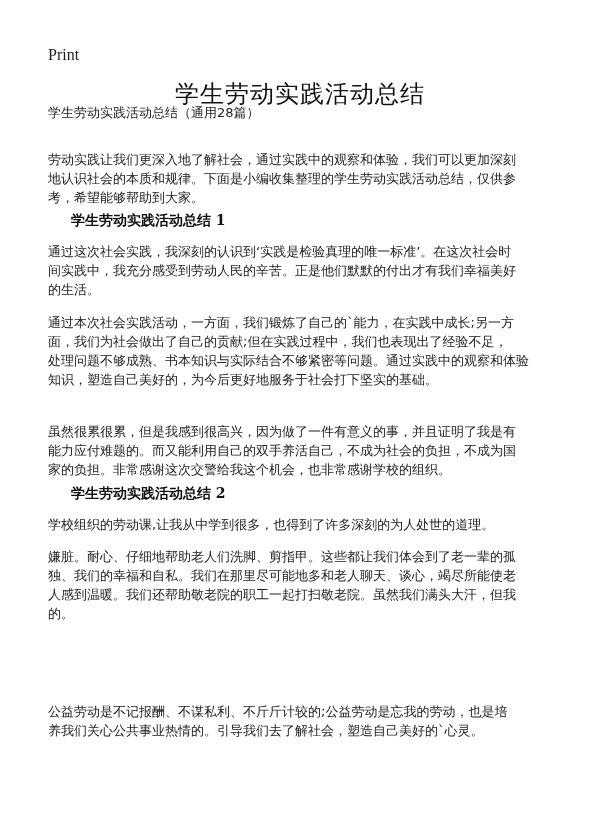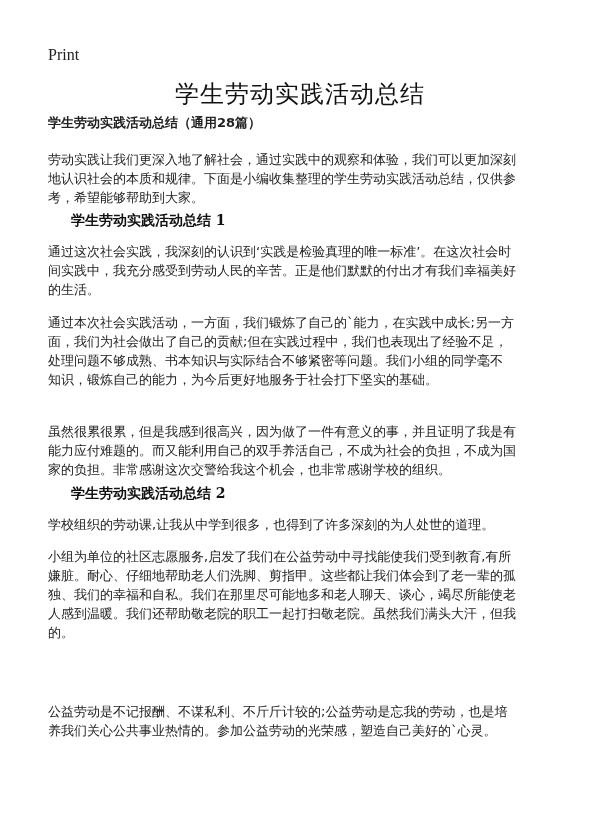--- a/index.html
+++ b/index.html
@@ -2,21 +2,21 @@
 <html><head>
 <meta charset="utf-8">
 <style>
   html, body { margin:0; padding:0; background:#ffffff; }
   body { width:600px; height:828px; position:relative; overflow:hidden;
          font-family:"DejaVu Sans", sans-serif; color:#111; }
   .print { position:absolute; left:48px; top:46px; font-family:"Liberation Serif", serif;
            font-size:16px; color:#222; }
   .title { position:absolute; left:0; width:600px; top:78px; text-align:center;
            font-size:24px; color:#111; letter-spacing:1px; }
-  .subtitle { position:absolute; left:48px; top:114px; font-size:13px; color:#222;font-weight:bold; }
+  .subtitle { position:absolute; left:48px; top:104px; font-size:13px; color:#222; }
   .block { position:absolute; left:48px; width:520px; font-size:13px; line-height:19px; color:#222; }
   .block .ln { display:block; white-space:nowrap; }
   .heading { position:absolute; left:48px; font-size:14px; font-weight:bold; color:#111;
              font-family:"DejaVu Serif", serif;margin-left:23px; }
 </style>
 </head>
 <body>
 
 <div class="print">Print</div>
 <div class="title">学生劳动实践活动总结</div>
@@ -32,40 +32,39 @@
 
 <div class="block" style="top:242px">
   <span class="ln">通过这次社会实践，我深刻的认识到‘实践是检验真理的唯一标准’。在这次社会时</span>
   <span class="ln">间实践中，我充分感受到劳动人民的辛苦。正是他们默默的付出才有我们幸福美好</span>
   <span class="ln">的生活。</span>
 </div>
 
 <div class="block" style="top:313px">
   <span class="ln">通过本次社会实践活动，一方面，我们锻炼了自己的`能力，在实践中成长;另一方</span>
   <span class="ln">面，我们为社会做出了自己的贡献;但在实践过程中，我们也表现出了经验不足，</span>
-  <span class="ln">处理问题不够成熟、书本知识与实际结合不够紧密等问题。我们小组的同学毫不</span>
-  <span class="ln">知识，锻炼自己的能力，为今后更好地服务于社会打下坚实的基础。</span>
+  <span class="ln">处理问题不够成熟、书本知识与实际结合不够紧密等问题。通过实践中的观察和体验</span>
+  <span class="ln">知识，塑造自己美好的，为今后更好地服务于社会打下坚实的基础。</span>
 </div>
 
 <div class="block" style="top:422px">
   <span class="ln">虽然很累很累，但是我感到很高兴，因为做了一件有意义的事，并且证明了我是有</span>
   <span class="ln">能力应付难题的。而又能利用自己的双手养活自己，不成为社会的负担，不成为国</span>
   <span class="ln">家的负担。非常感谢这次交警给我这个机会，也非常感谢学校的组织。</span>
 </div>
 
 <div class="heading" style="top:485px">学生劳动实践活动总结 2</div>
 
 <div class="block" style="top:515px">
   <span class="ln">学校组织的劳动课,让我从中学到很多，也得到了许多深刻的为人处世的道理。</span>
 </div>
 
 <div class="block" style="top:547px">
-  <span class="ln">小组为单位的社区志愿服务,启发了我们在公益劳动中寻找能使我们受到教育,有所</span>
   <span class="ln">嫌脏。耐心、仔细地帮助老人们洗脚、剪指甲。这些都让我们体会到了老一辈的孤</span>
   <span class="ln">独、我们的幸福和自私。我们在那里尽可能地多和老人聊天、谈心，竭尽所能使老</span>
   <span class="ln">人感到温暖。我们还帮助敬老院的职工一起打扫敬老院。虽然我们满头大汗，但我</span>
   <span class="ln">的。</span>
 </div>
 
 <div class="block" style="top:702px">
   <span class="ln">公益劳动是不记报酬、不谋私利、不斤斤计较的;公益劳动是忘我的劳动，也是培</span>
-  <span class="ln">养我们关心公共事业热情的。参加公益劳动的光荣感，塑造自己美好的`心灵。</span>
+  <span class="ln">养我们关心公共事业热情的。引导我们去了解社会，塑造自己美好的`心灵。</span>
 </div>
 
 </body></html>

